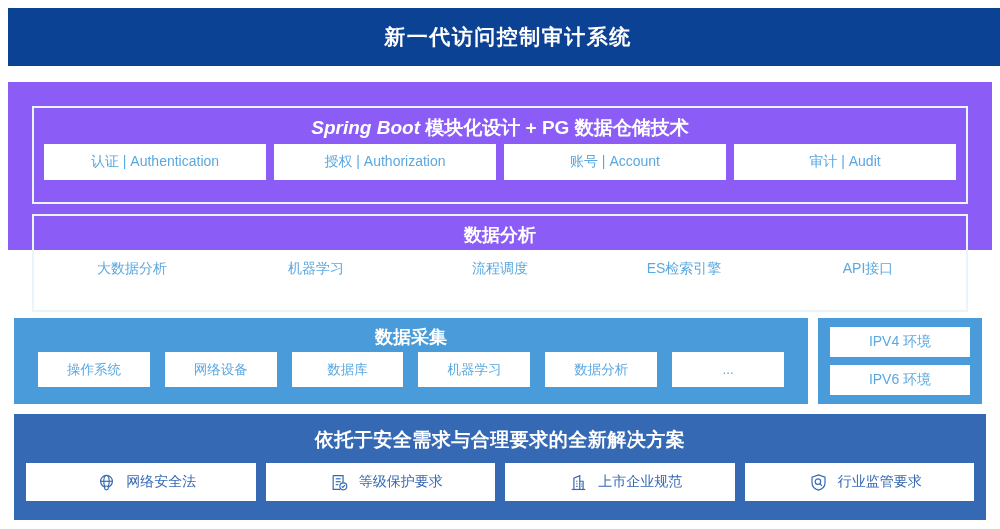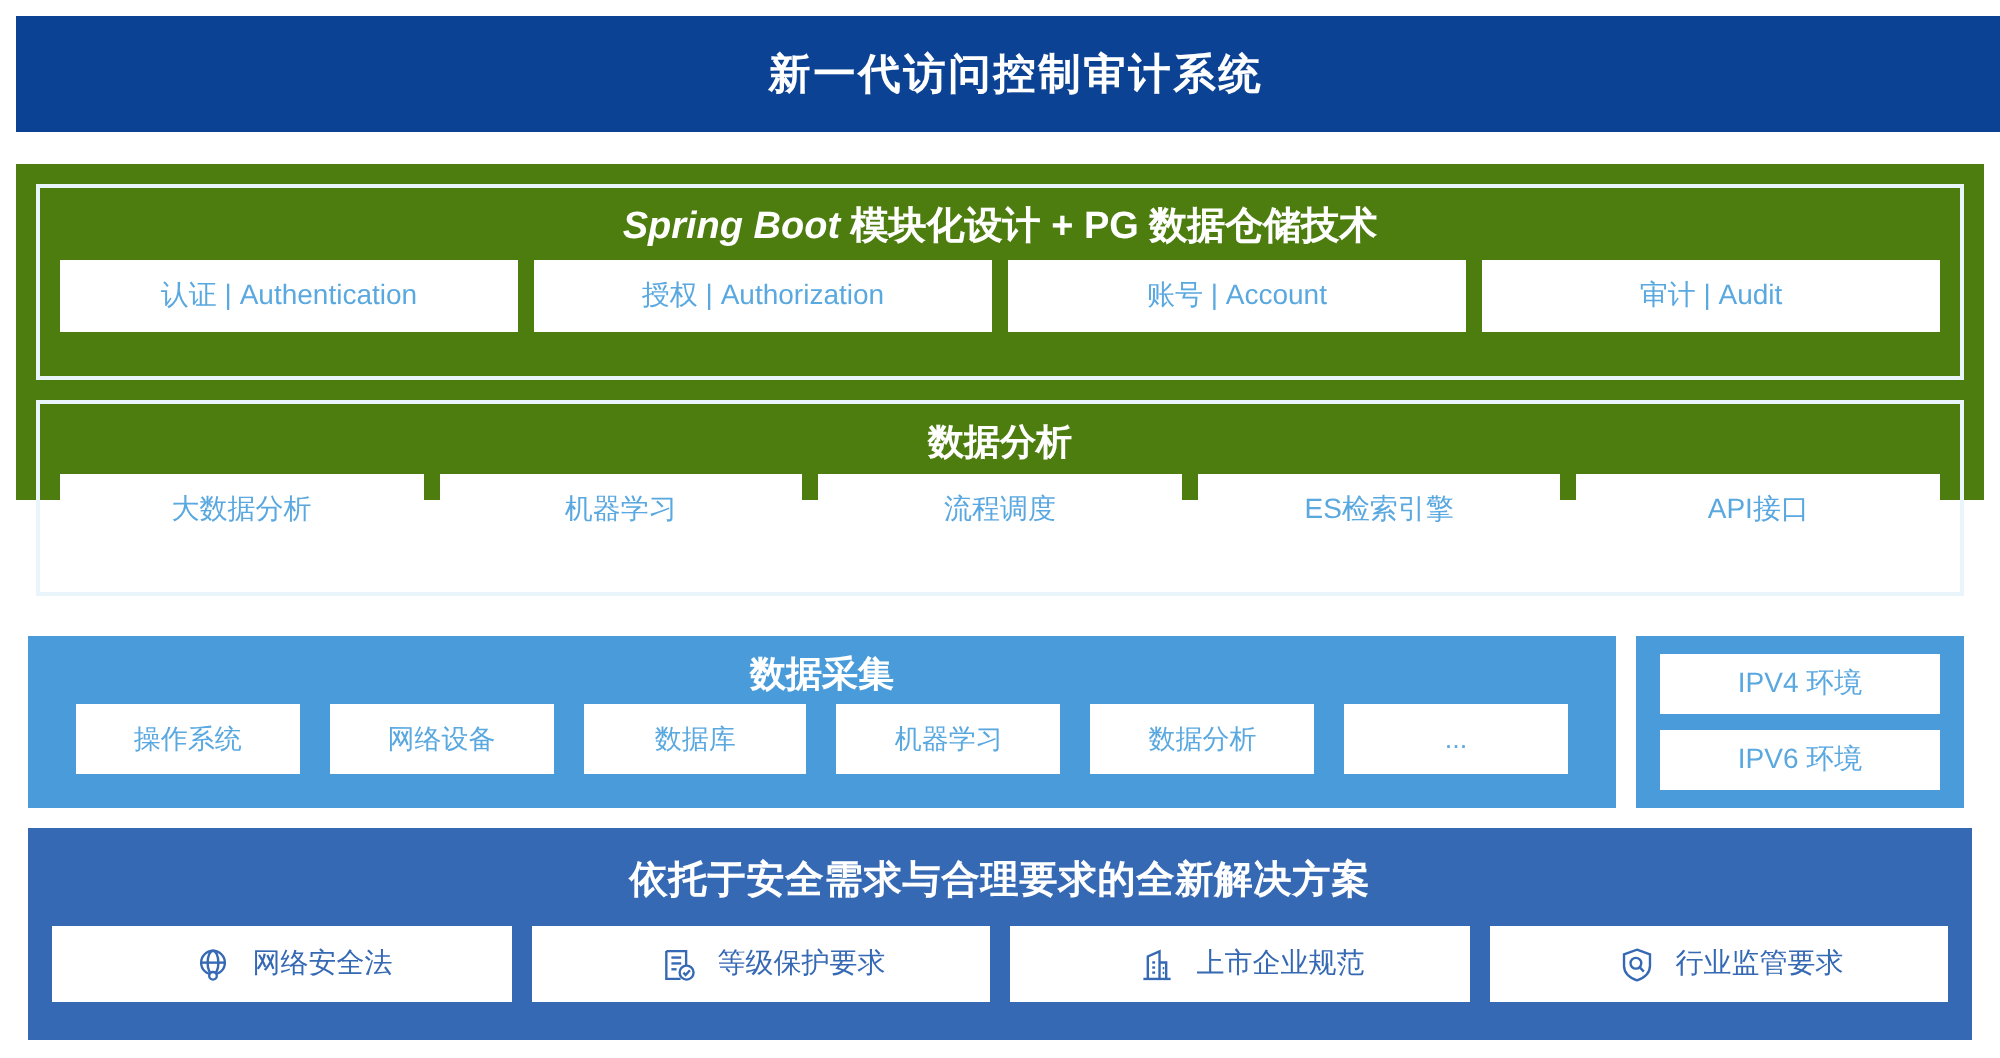--- a/index.html
+++ b/index.html
@@ -39,23 +39,23 @@
     letter-spacing: 1.5px;
   }
 
   
   .main-panel {
     position: absolute;
     left: 8px;
     top: 82px;
     width: 984px;
     height: 168px;
-    background: #4d7c0f;
-    box-sizing: border-box;
-    padding: 10px;
+    background: #8b5cf6;
+    box-sizing: border-box;
+    padding: 24px;
   }
   .sub-panel {
     border: 2px solid #eaf4fb;
     box-sizing: border-box;
     padding: 0;
   }
   .sub-panel.first { height: 98px; }
   .sub-panel.second { height: 98px; margin-top: 10px; }
 
   .sub-title {

